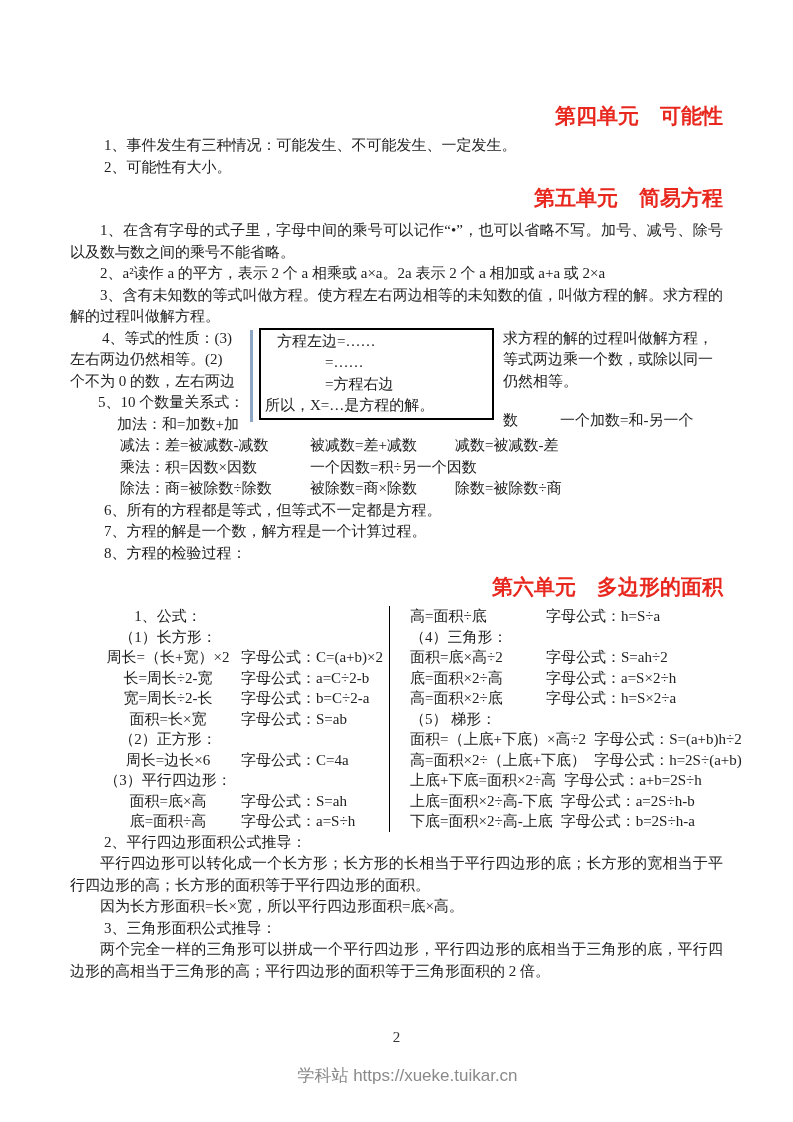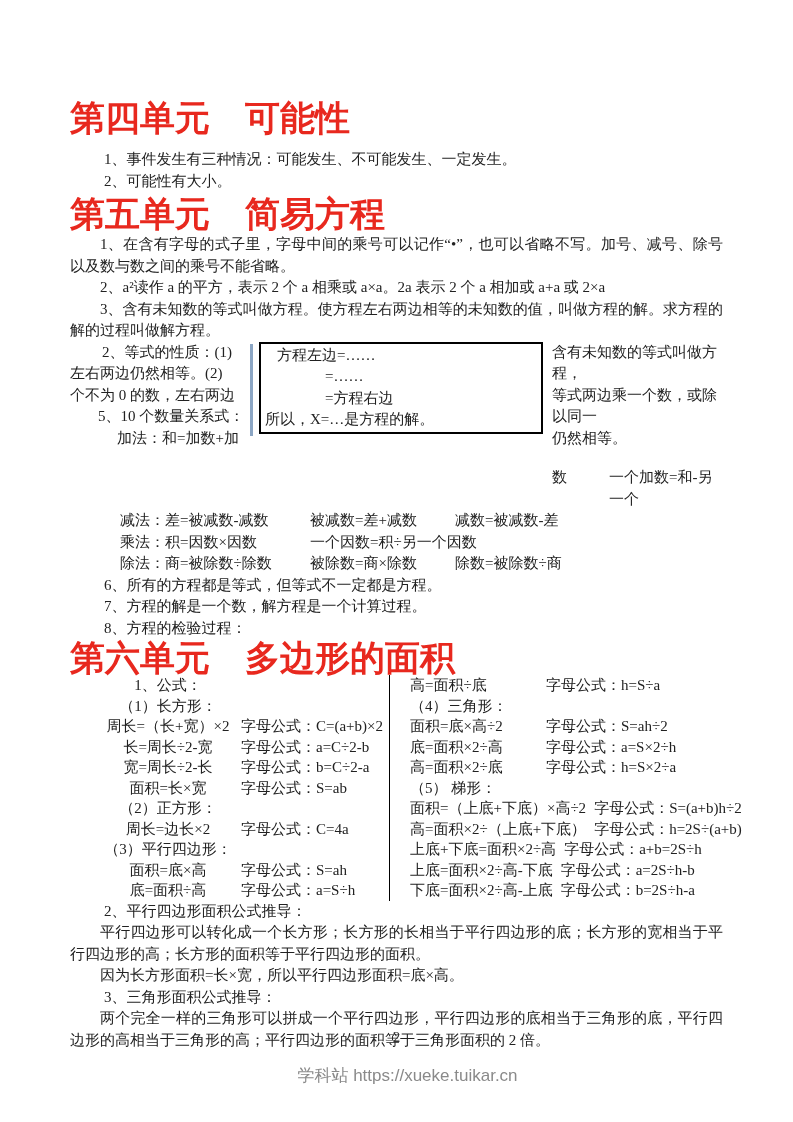--- a/index.html
+++ b/index.html
@@ -16,43 +16,43 @@
     padding:101px 70px 0 70px;
     overflow:hidden;
     background:#fff;
     color:#212121;
     font-family:"Liberation Serif","DejaVu Serif",serif;
     font-size:15px;
     line-height:21.5px;
   }
   h1.unit-title{
     margin:0;
-    text-align:left;
-    font-family:Liberation Sans, sans-serif;
+    text-align:right;
+    font-family:Liberation Mono, monospace;
     font-weight:700;
-    font-size:35px;
+    font-size:21px;
     line-height:34px;
     color:var(--title-red,#e8281e);
   }
   #u4-title{margin-top:0;}
   #u5-title{margin-top:5px;}
-  #u6-title{margin-top:2px;}
+  #u6-title{margin-top:8px;}
   p{margin:0;}
   .itemline{padding-left:34px;}
-  .items-block{margin-top:14px;font-family:Liberation Serif, serif;}
+  .items-block{margin-top:0;font-family:Liberation Serif, serif;}
   .para{text-indent:2em;text-align:justify;}
   .para-block{margin-top:3px;}
   
   .threecol{display:flex;align-items:flex-start;margin-top:0;}
   .tc-left{width:176px;flex:none;}
   .tc-left .i32{padding-left:32px;}
   .tc-left .i28{padding-left:28px;}
   .tc-left .i47{padding-left:47px;}
   .vline{flex:none;width:3px;height:92px;margin:2px 6px 0 4px;background:var(--divider-blue,#8ca6c4);}
-  .eqbox{flex:none;width:284px;border:2px solid #000;padding:1px 4px 1px 0;}
+  .eqbox{flex:none;width:235px;border:2px solid #000;padding:1px 4px 1px 0;}
   .eqbox .bx0{padding-left:16px;}
   .eqbox .bx1{padding-left:64px;}
   .eqbox .bx3{padding-left:4px;}
   .tc-right{flex:1;padding-left:9px;}
   .tc-right .sp{height:18px;}
   .lastrow{display:flex;}
   .lastrow .lr2{margin-left:42px;}
   
   .relgrid{display:grid;grid-template-columns:190px 145px auto;margin-left:50px;}
   .relgrid span{white-space:nowrap;font-family:Liberation Serif, serif;}
@@ -90,35 +90,35 @@
 
   <h1 class="unit-title" id="u5-title">第五单元　简易方程</h1>
   <div class="para-block">
     <p class="para">1、在含有字母的式子里，字母中间的乘号可以记作“•”，也可以省略不写。加号、减号、除号以及数与数之间的乘号不能省略。</p>
     <p class="para">2、a²读作 a 的平方，表示 2 个 a 相乘或 a×a。2a 表示 2 个 a 相加或 a+a 或 2×a</p>
     <p class="para">3、含有未知数的等式叫做方程。使方程左右两边相等的未知数的值，叫做方程的解。求方程的解的过程叫做解方程。</p>
   </div>
 
   <div class="threecol">
     <div class="tc-left">
-      <div class="i32">2、等式的性质：(1)</div>
+      <div class="i32">4、等式的性质：(3)</div>
       <div>左右两边仍然相等。(2)</div>
       <div>个不为 0 的数，左右两边</div>
       <div class="i28">5、10 个数量关系式：</div>
       <div class="i47">加法：和=加数+加</div>
     </div>
     <div class="vline"></div>
     <div class="eqbox">
       <div class="bx0">方程左边=……</div>
       <div class="bx1">=……</div>
       <div class="bx1">=方程右边</div>
       <div class="bx3">所以，X=…是方程的解。</div>
     </div>
     <div class="tc-right">
-      <div>含有未知数的等式叫做方程，</div>
+      <div>求方程的解的过程叫做解方程，</div>
       <div>等式两边乘一个数，或除以同一</div>
       <div>仍然相等。</div>
       <div class="sp"></div>
       <div class="lastrow">
         <span>数</span>
         <span class="lr2">一个加数=和-另一个</span>
       </div>
     </div>
   </div>
 
@@ -166,21 +166,21 @@
         </div>
       <div class="frow">
           <span class="fa">面积=长×宽</span>
           <span>字母公式：S=ab</span>
         </div>
       <div class="frow">
           <span class="fa">（2）正方形：</span>
           <span></span>
         </div>
       <div class="frow">
-          <span class="fa">周长=边长×2</span>
+          <span class="fa">周长=边长×6</span>
           <span>字母公式：C=4a</span>
         </div>
       <div class="frow">
           <span class="fa">（3）平行四边形：</span>
           <span></span>
         </div>
       <div class="frow">
           <span class="fa">面积=底×高</span>
           <span>字母公式：S=ah</span>
         </div>

